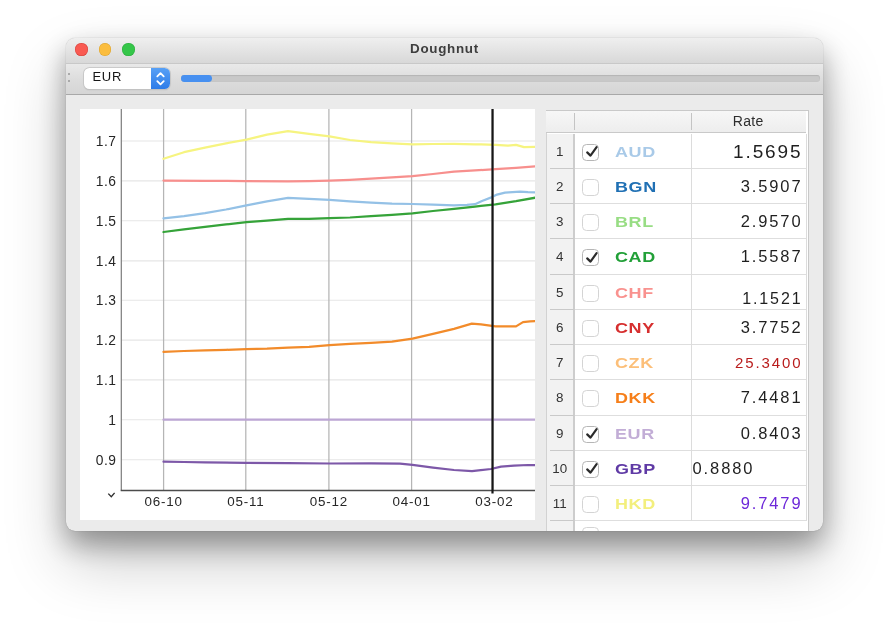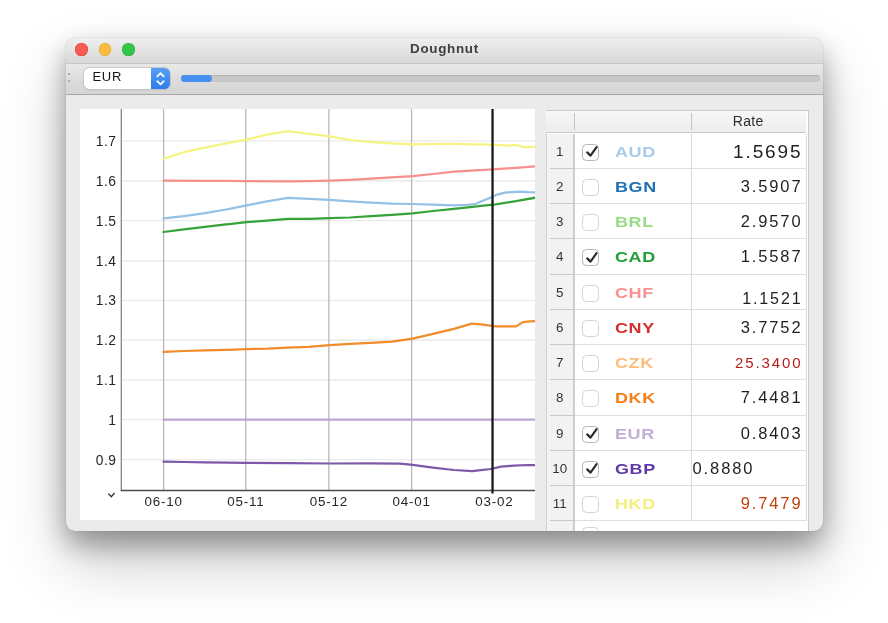--- a/index.html
+++ b/index.html
@@ -197,17 +197,17 @@
       </div>
 <div style="position:absolute;left:69px;top:340.75px;height:35.25px;line-height:35.25px;font-size:15.5px;font-weight:700;letter-spacing:0.5px;color:#5f3aa5;transform:scaleX(1.16);transform-origin:0 50%">GBP</div>
 <div style="position:absolute;left:146.5px;top:340.75px;width:110.0px;height:35.25px;line-height:35.45px;text-align:left;font-size:16.5px;font-weight:500;letter-spacing:1.9px;color:#1f1f1f">0.8880</div>
 <div style="position:absolute;left:0;top:376.0px;width:27.5px;height:35.25px;line-height:35.25px;text-align:center;font-size:13.4px;color:#333">11</div>
 <div style="position:absolute;left:3.5px;top:410.25px;width:24.0px;height:1px;background:#c9c9c9"></div>
 <div style="position:absolute;left:28.5px;top:410.25px;width:231.5px;height:1px;background:#dedede"></div>
 <div style="position:absolute;left:144.5px;top:376.0px;width:1px;height:35.25px;background:#dcdcdc"></div>
 <div style="position:absolute;left:260px;top:376.0px;width:1px;height:35.25px;background:#dcdcdc"></div>
 <div style="position:absolute;left:36px;top:386.0px;width:17px;height:17px;box-sizing:border-box;border:1.5px solid #d4d4d4;border-radius:4.5px;background:#fff"></div>
 <div style="position:absolute;left:69px;top:376.0px;height:35.25px;line-height:35.25px;font-size:15.5px;font-weight:700;letter-spacing:0.5px;color:#f3ef7d;transform:scaleX(1.16);transform-origin:0 50%">HKD</div>
-<div style="position:absolute;left:146.5px;top:376.0px;width:110.0px;height:35.25px;line-height:35.45px;text-align:right;font-size:16.5px;font-weight:500;letter-spacing:1.9px;color:#c2410c">9.7479</div>
+<div style="position:absolute;left:146.5px;top:376.0px;width:110.0px;height:35.25px;line-height:35.45px;text-align:right;font-size:16.5px;font-weight:500;letter-spacing:1.9px;color:#6d28d9">9.7479</div>
 <div style="position:absolute;left:36px;top:416.8px;width:17px;height:17px;box-sizing:border-box;border:1.5px solid #d4d4d4;border-radius:4.5px;background:#fff"></div>
 <div style="position:absolute;left:261.5px;top:0;width:1px;height:420.5px;background:#c9c9c9"></div>
   </div>
 </div>
 
 </body></html>

